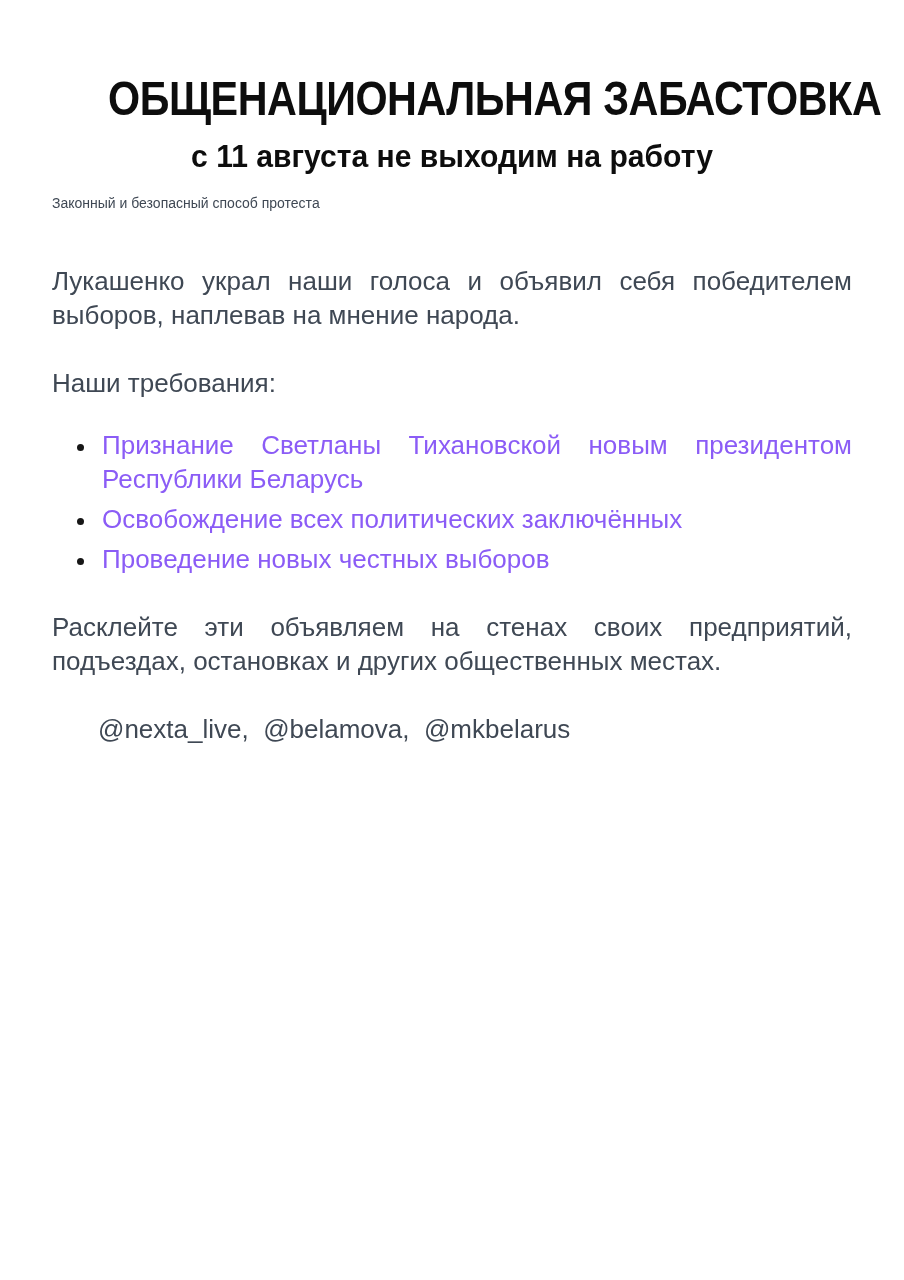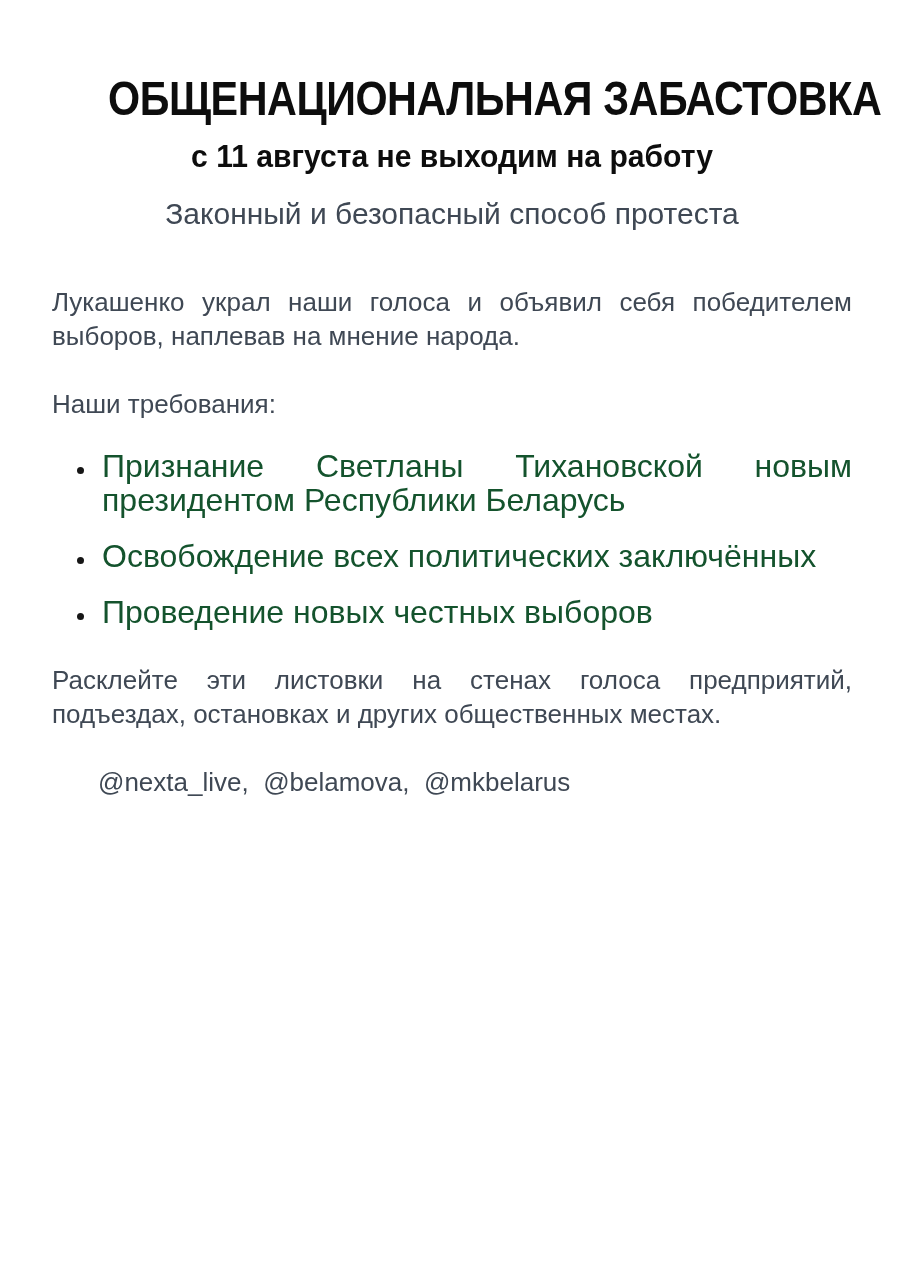--- a/index.html
+++ b/index.html
@@ -35,23 +35,23 @@
     font-size: 32px;
     font-weight: 700;
     line-height: 1.25;
     text-align: center;
     color: #0d0d0d;
     transform: scaleX(0.94);
     transform-origin: 50% 50%;
   }
   .tagline {
     margin: 0 0 52px 0;
-    font-size: 30px;
+    font-size: 14px;
     line-height: 1.3;
-    text-align: center;
+    text-align: left;
     color: #3f4854;
   }
   .body-par {
     margin: 0 0 34px 0;
     font-size: 26px;
     line-height: 34px;
     text-align: justify;
     color: #3f4854;
   }
   .demands-heading {
@@ -59,28 +59,28 @@
     font-size: 26px;
     line-height: 34px;
     color: #3f4854;
   }
   .demands-list {
     margin: 0 0 34px 0;
     padding: 0 0 0 46px;
     list-style: disc;
   }
   .demands-list li {
-    font-size: 32px;
+    font-size: 26px;
     line-height: 34px;
     text-align: justify;
-    color: #14532d;
+    color: #8b5cf6;
     padding-left: 4px;
   }
   .demands-list li + li {
-    margin-top: 22px;
+    margin-top: 6px;
   }
   .demands-list li::marker {
     color: #161616;
     font-size: 24px;
   }
   .channels-heading {
     margin: 0 0 6px 0;
     font-size: 26px;
     font-weight: 700;
     line-height: 34px;
@@ -113,19 +113,19 @@
 
 
     <p class="demands-heading">Наши требования:</p>
 
     <ul class="demands-list">
       <li>Признание Светланы Тихановской новым президентом Республики Беларусь</li>
       <li>Освобождение всех политических заключённых</li>
       <li>Проведение новых честных выборов</li>
     </ul>
 
-    <p class="body-par">Расклейте эти листовки на стенах голоса предприятий, подъездах, остановках и других общественных местах.</p>
+    <p class="body-par">Расклейте эти объявляем на стенах своих предприятий, подъездах, остановках и других общественных местах.</p>
 
 
     <p class="channels-handles">@nexta_live,  @belamova,  @mkbelarus</p>
 
   </div>
 </div>
 
 </body></html>

